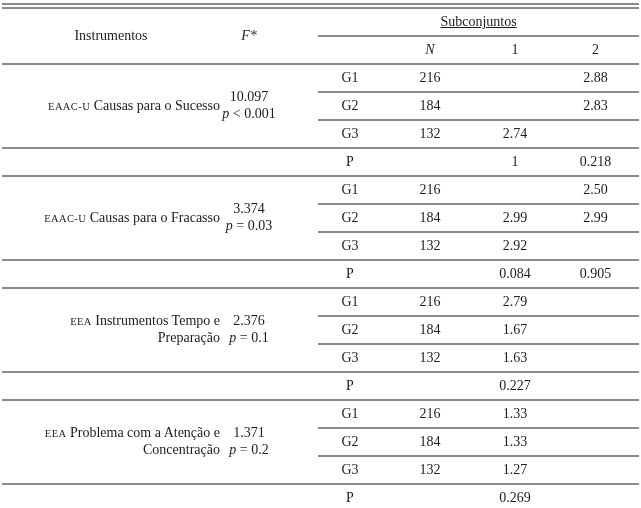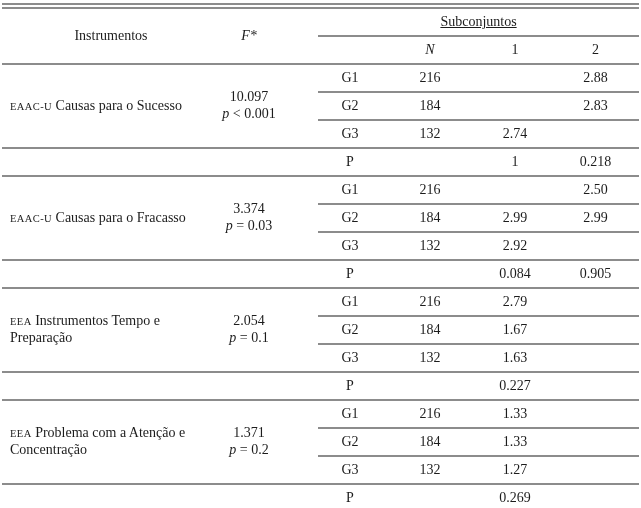--- a/index.html
+++ b/index.html
@@ -19,21 +19,21 @@
   
   col.w-inst{width:218px;} col.w-f{width:98px;} col.w-g{width:64px;}
   col.w-n{width:96px;} col.w-s1{width:74px;} col.w-s2{width:87px;}
   
   .hb { border-bottom:2px solid var(--rule); }      
   .sp { border-bottom:2px solid var(--rule);text-decoration:underline; }      
   .pt { border-top:2px solid var(--rule);margin-top:10px; }         
   .ft { border-top:2px solid var(--rule); }         
   .fb { border-bottom:2px solid var(--rule); }      
   
-  .c-inst { text-align:left; padding-left:8px; }
+  .c-inst { text-align:right; padding-left:8px; }
   .c-f { padding-right:40px; }                      
   .sc { font-size:10.5px; letter-spacing:.4px; }    
   i { font-style:italic; }
 </style>
 </head>
 <body>
 
 <table class="results">
   <colgroup>
     <col class="w-inst">
@@ -124,21 +124,21 @@
     <td class="ft fb">0.084</td>
     <td class="ft fb">0.905</td>
   </tr>
 
   <tr>
     <td rowspan="3" class="c-inst">
       <span class="sc">EEA</span>
       <span>Instrumentos Tempo e Preparação</span>
     </td>
     <td rowspan="3" class="c-f">
-      <div>2.054</div>
+      <div>2.376</div>
       <div><i>p</i> <span>= 0.1</span></div>
     </td>
     <td>G1</td>
     <td>216</td>
     <td>2.79</td>
     <td></td>
   </tr>
   <tr>
     <td class="pt">G2</td>
     <td class="pt">184</td>

